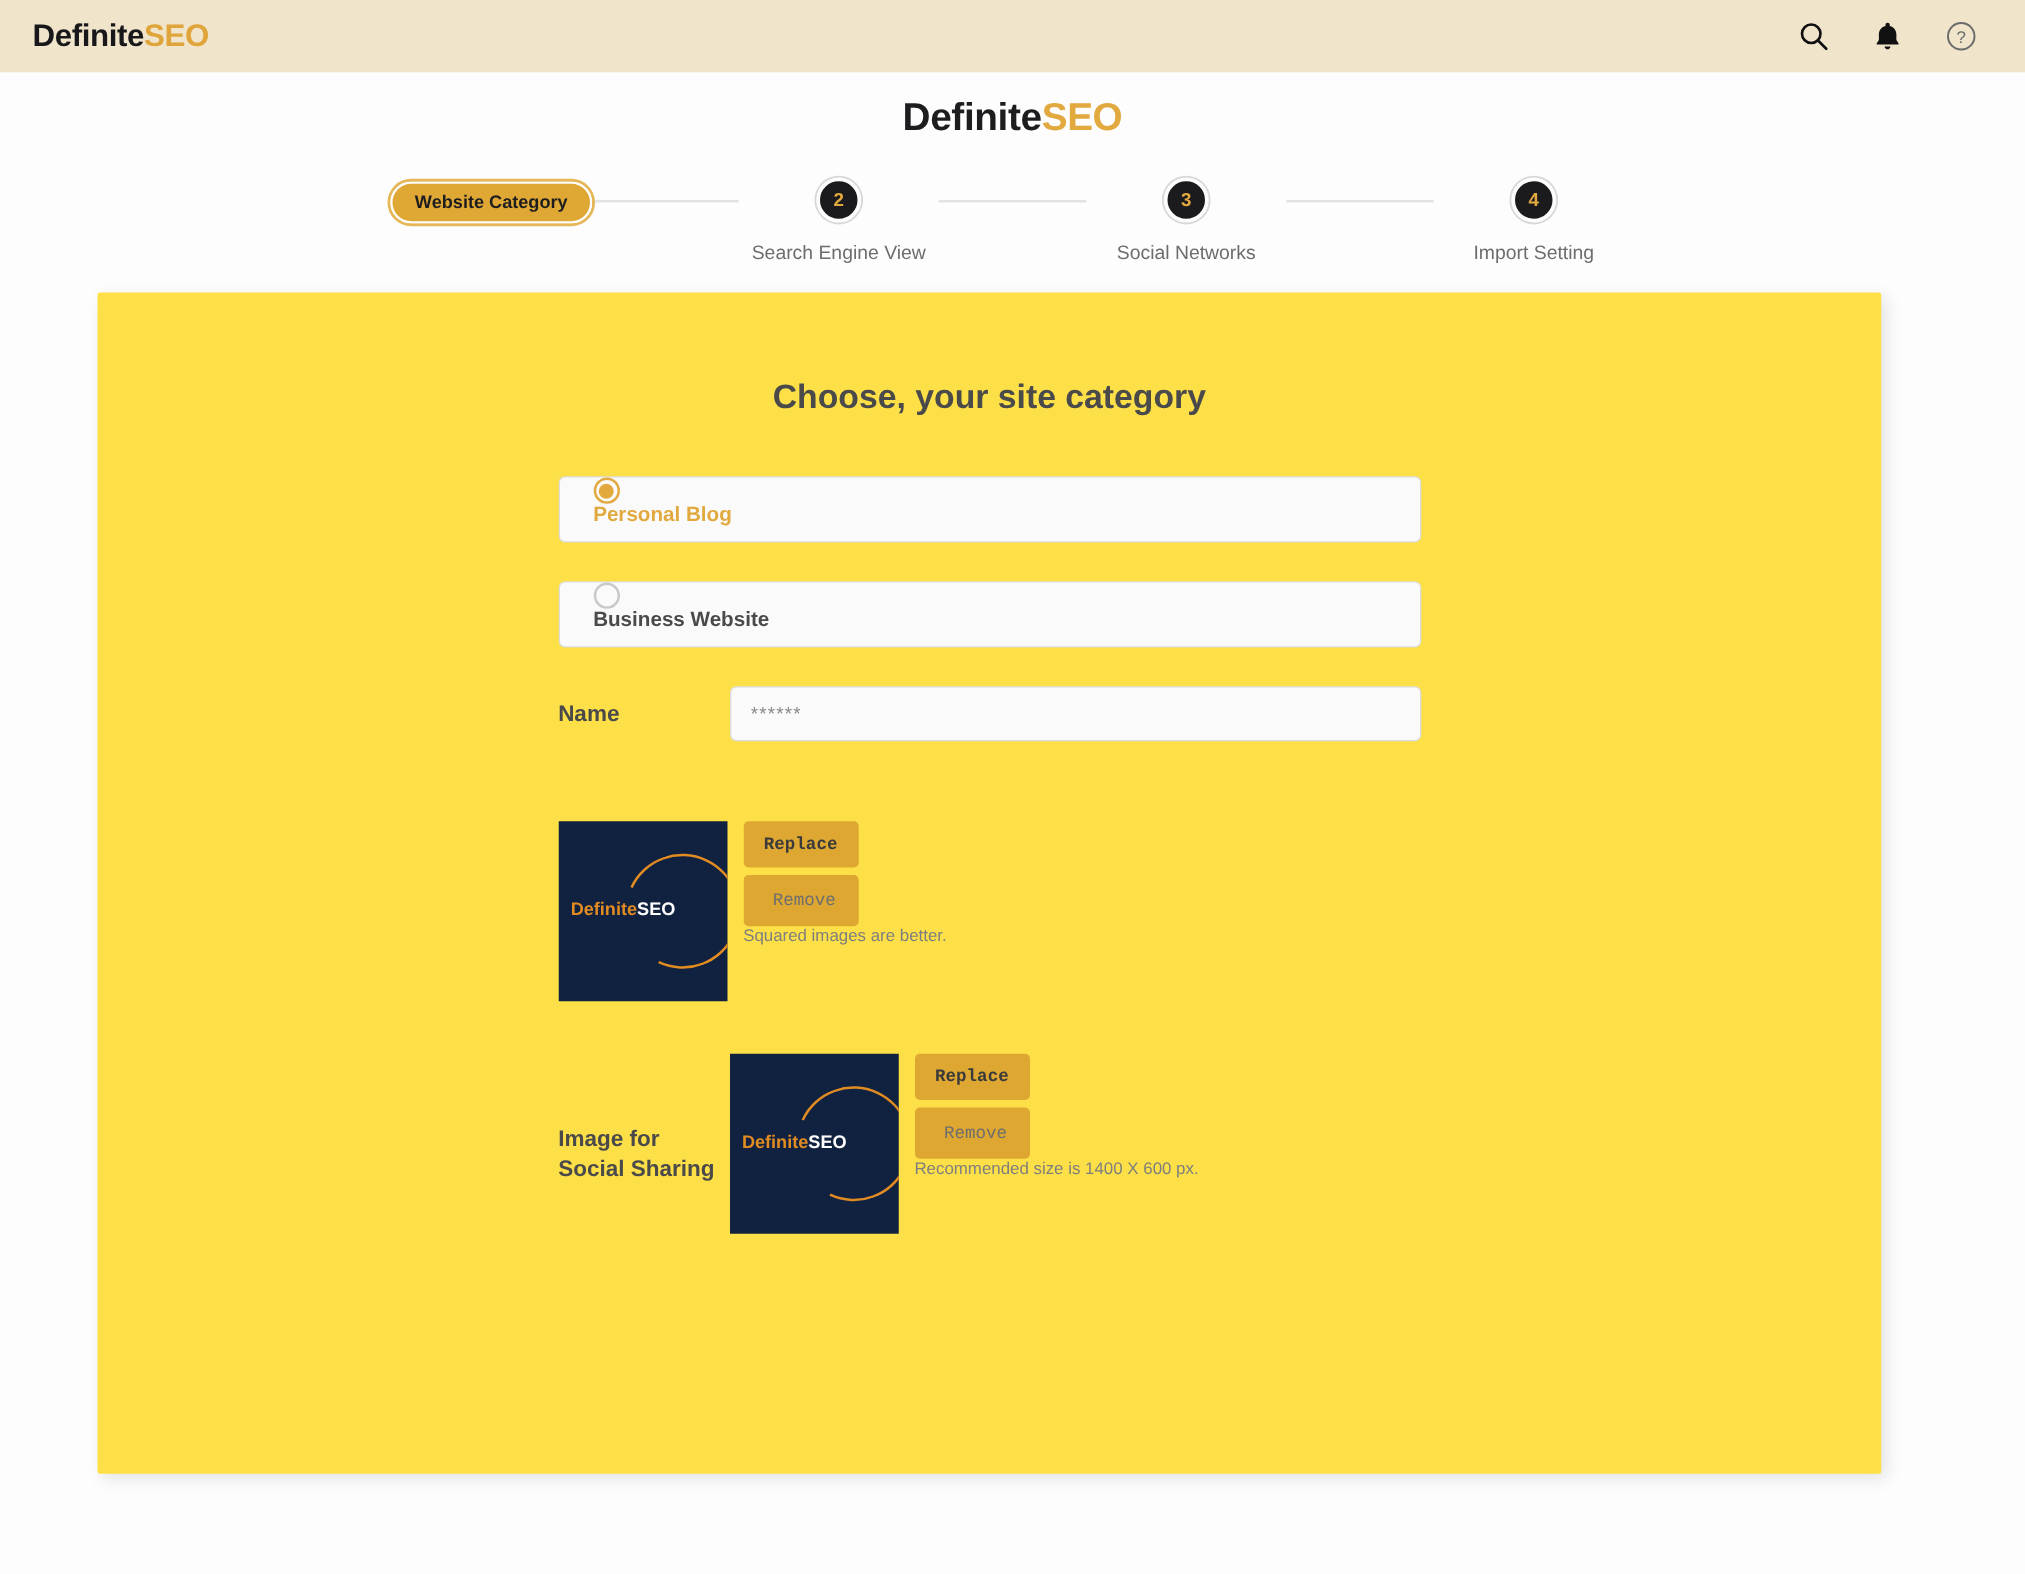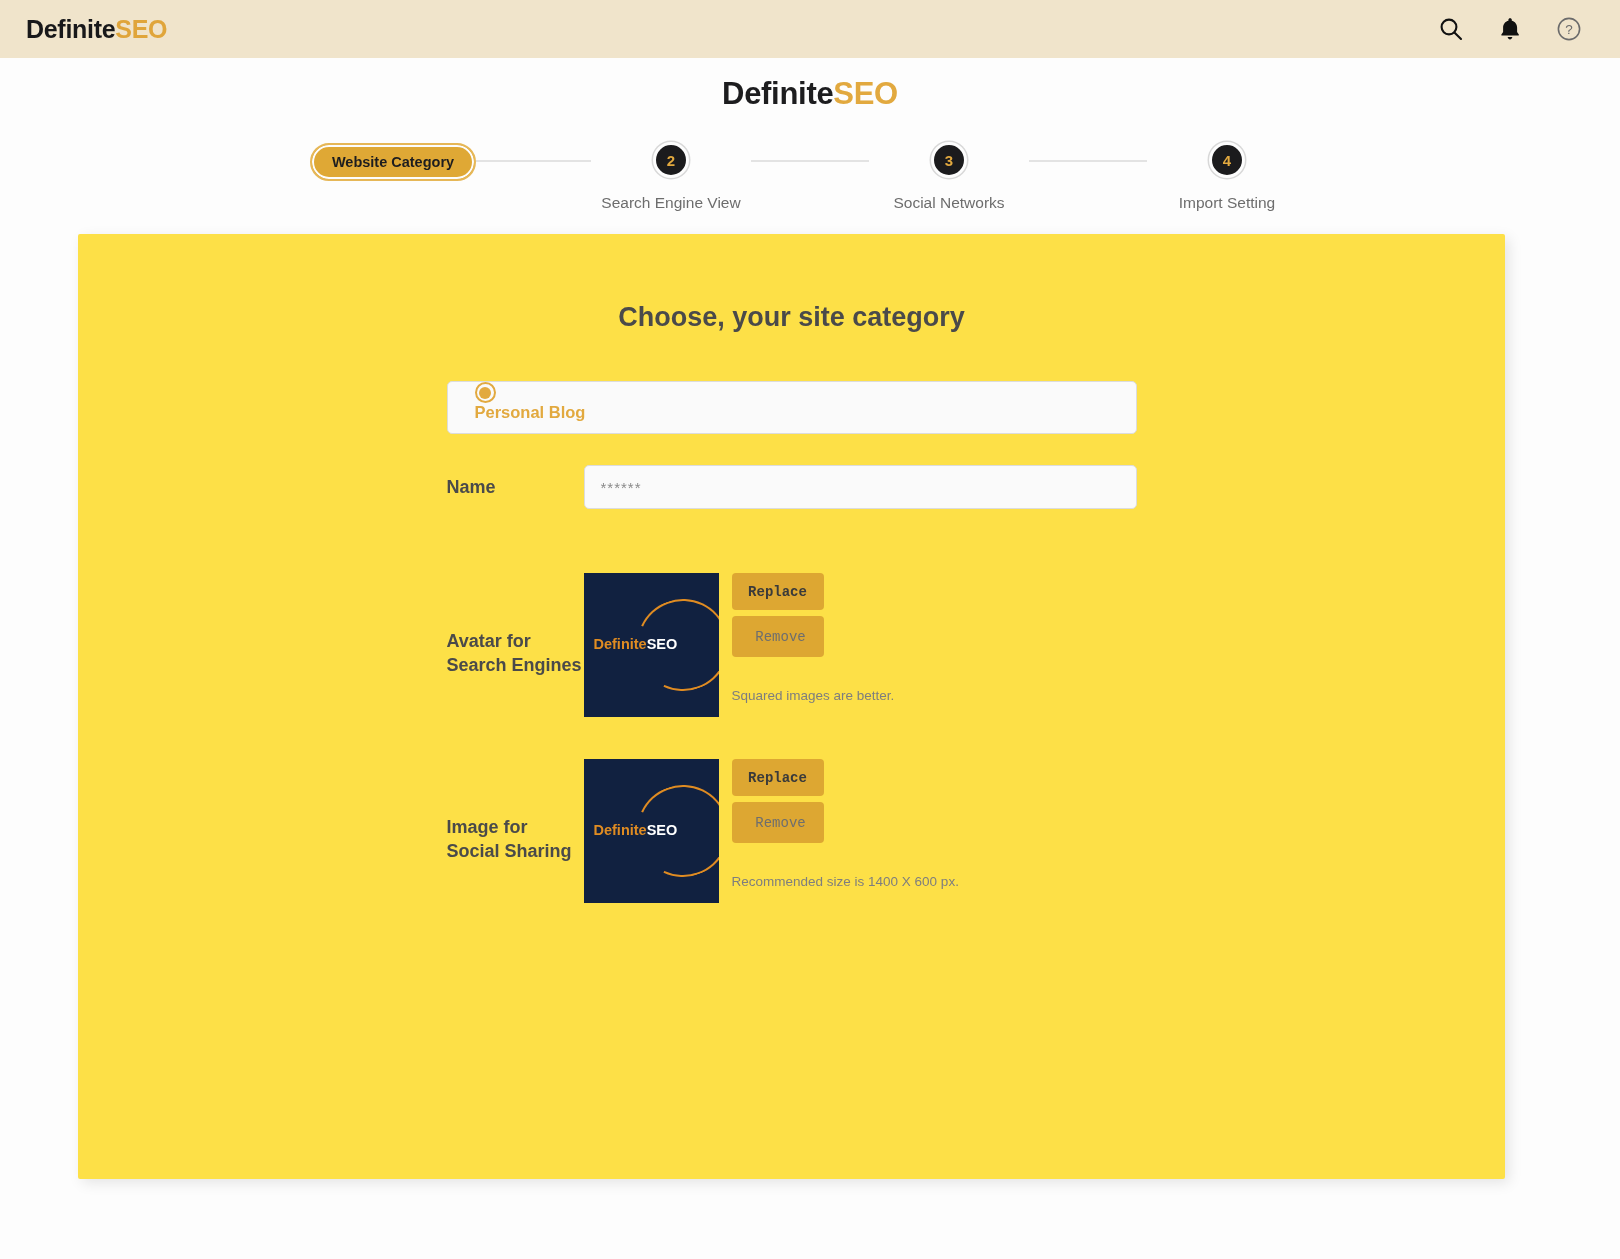--- a/index.html
+++ b/index.html
@@ -256,21 +256,21 @@
     border-radius: 4px;
     width: 92px;
     height: 37px;
     font-family: Liberation Mono, monospace;
     font-size: 14px;
     cursor: pointer;
   }
   .btn-gold.replace { font-weight: bold; color: #3a3a3a; }
   .btn-gold.remove { color: #6e6e6e; margin-top: 6px; height: 41px; padding-left: 12px; }
   .hint {
-    margin-top: 31px;
+    margin-top: 0;
     font-size: 13.5px;
     color: #7e7e7e;
     white-space: nowrap;
   }
 
   
   .card-footer {
     position: absolute;
     right: 38px;
     bottom: 44px;
@@ -362,28 +362,31 @@
   <div class="card">
     <div class="card-title">Choose, your site category</div>
 
     <div class="form">
 
       <div class="option selected">
         <span class="radio"></span>
         <span class="option-label">Personal Blog</span>
       </div>
 
+      <div class="option">
+        <span class="radio"></span>
+        <span class="option-label">Business Website</span>
+      </div>
 
       <div class="field-row">
         <div class="field-label">Name</div>
         <input class="text-input" type="text" value="******" style="">
       </div>
 
       <div class="media-row">
-        <div class="field-label">Avatar for Search Engines</div>
         <div class="thumb">
           <div class="ring"></div>
           <div class="logo">
             <span class="o">Definite</span><span class="w">SEO</span>
           </div>
         </div>
         <div class="media-actions">
           <button class="btn-gold replace">Replace</button>
           <button class="btn-gold remove">Remove</button>
           <div class="hint">Squared images are better.</div>

